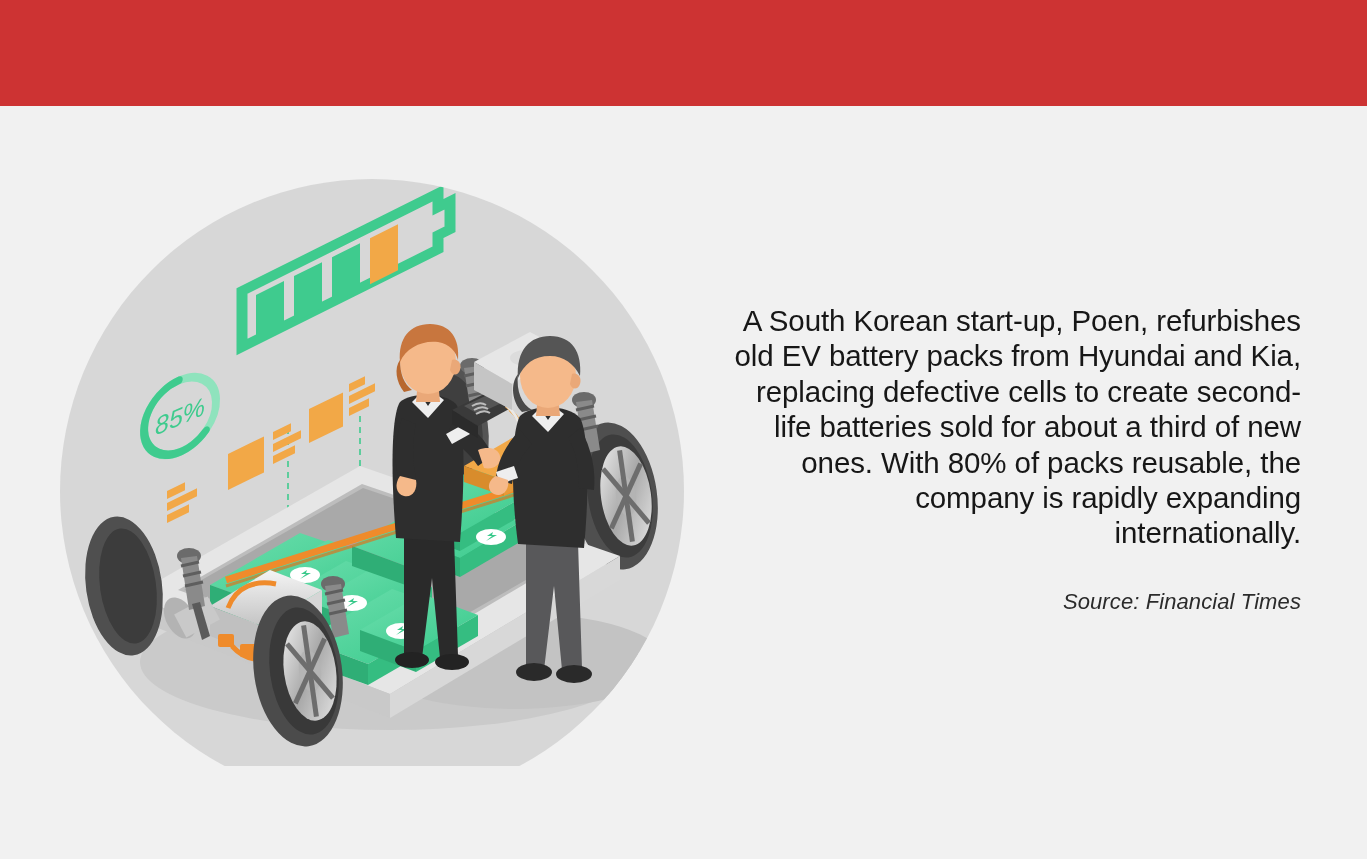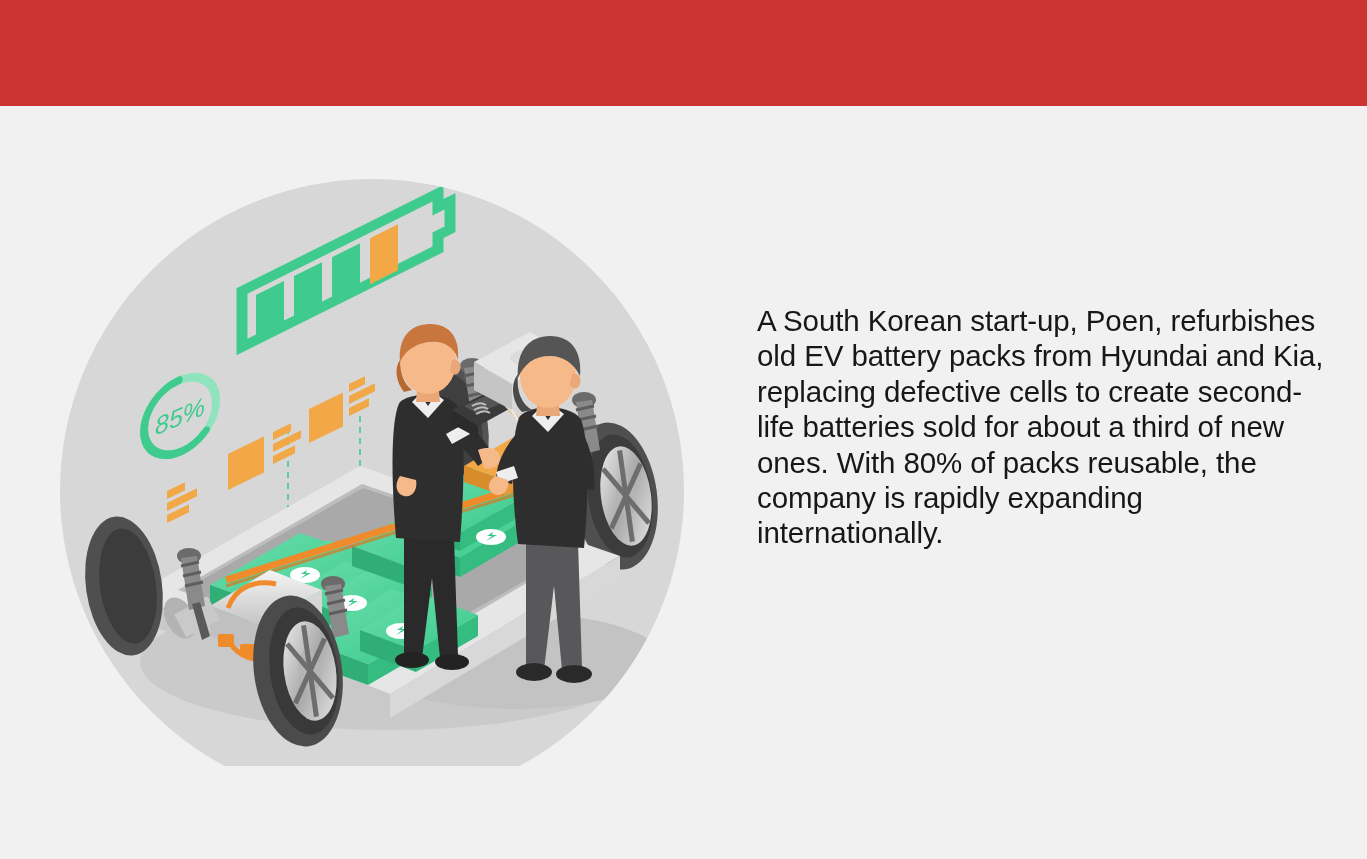--- a/index.html
+++ b/index.html
@@ -18,21 +18,21 @@
     position:absolute;left:0;top:106px;width:1367px;height:753px;
     background:#f1f1f1;
   }
   
   #illus{
     position:absolute;left:60px;top:60px;width:650px;height:600px;
   }
   #illus svg{display:block;width:650px;height:600px;}
   
   #text-col{
-    position:absolute;left:757px;top:197px;width:575px;
+    position:absolute;left:726px;top:197px;width:575px;text-align:right;
   }
   #body-copy{
     font-size:29.5px;
     line-height:35.4px;
     color:#171717;
     letter-spacing:-0.1px;
     font-weight:400;
     margin:0;
   }
   #source-line{
@@ -348,15 +348,16 @@
           <path d="M458 208 C456 226 462 238 472 244 L462 246 C452 236 450 218 458 208 Z" fill="#4a4a4a"></path>
           <path d="M512 208 C518 206 522 212 520 218 C518 224 512 224 510 218 Z" fill="#eaa878"></path>
         </g>
 
       </g>
     </svg>
   </div>
 
   <div id="text-col">
     <p id="body-copy">A South Korean start-up, Poen, refurbishes old EV battery packs from Hyundai and Kia, replacing defective cells to create second-life batteries sold for about a third of new ones. With 80% of packs reusable, the company is rapidly expanding internationally.</p>
+    <div id="source-line">Source: Financial Times</div>
   </div>
 
 </div>
 
 </body></html>

